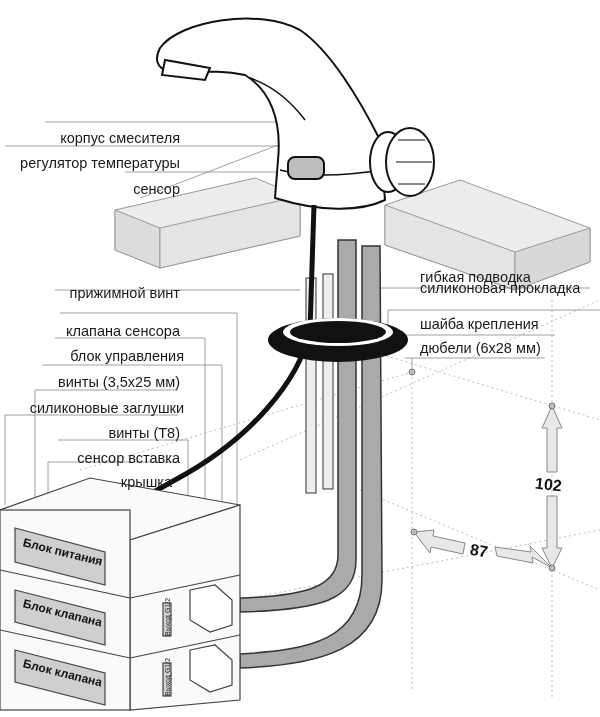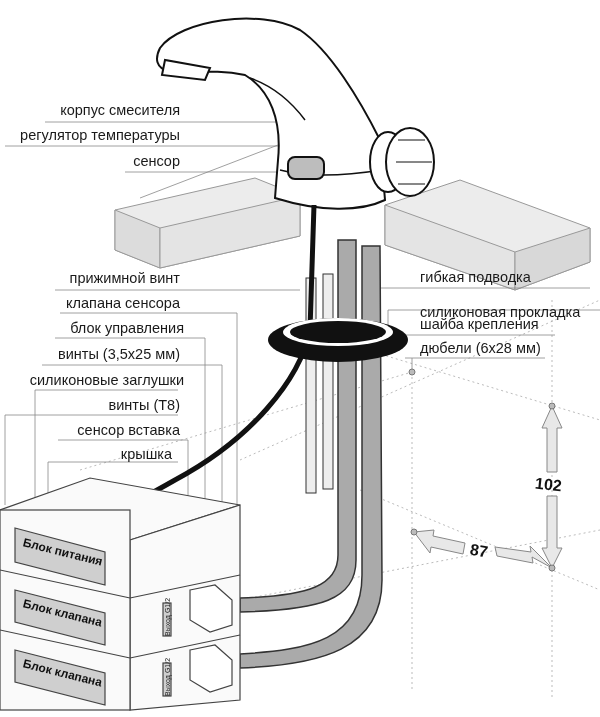--- a/index.html
+++ b/index.html
@@ -1,19 +1,19 @@
 <!DOCTYPE html>
 <html><head>
 <meta charset="utf-8">
 <style>
   html,body{margin:0;padding:0;background:#fff;}
   body{width:600px;height:717px;position:relative;overflow:hidden;font-family:"Liberation Sans",sans-serif;}
   #diagram{position:absolute;left:0;top:0;width:600px;height:717px;}
   .lbl{position:absolute;font-size:14.5px;color:#1a1a1a;white-space:nowrap;line-height:16px;}
-  .lbl.r{text-align:right;}
+  .lbl.r{text-align:right;margin-top:28px;}
   .dim{position:absolute;font-weight:bold;font-size:16px;color:#111;}
   .boxlbl{position:absolute;font-weight:bold;font-size:12px;color:#111;white-space:nowrap;}
   .side{position:absolute;font-size:7px;color:#222;white-space:nowrap;transform:rotate(-90deg);transform-origin:left top;}
 </style>
 </head>
 <body>
 
 <svg id="diagram" viewBox="0 0 600 717" xmlns="http://www.w3.org/2000/svg">
 
   <g fill="#ececec" stroke="#999" stroke-width="1">
@@ -118,31 +118,31 @@
     <rect x="163" y="603" width="8" height="33" fill="#cfcfcf"></rect>
     <rect x="163" y="663" width="8" height="33" fill="#cfcfcf"></rect>
     <polygon points="190,590 215,585 232,600 232,625 210,632 190,620" fill="#fff"></polygon>
     <polygon points="190,650 215,645 232,660 232,685 210,692 190,680" fill="#fff"></polygon>
   </g>
 </svg>
 
 <div class="lbl r" style="left:42px;top:102px;width:138px">корпус смесителя</div>
 <div class="lbl r" style="left:0;top:127px;width:180px">регулятор температуры</div>
 <div class="lbl r" style="left:120px;top:153px;width:60px">сенсор</div>
-<div class="lbl r" style="left:50px;top:270px;width:130px">прижимной винт</div>
+<div class="lbl r" style="left:50px;top:257px;width:130px">прижимной винт</div>
 <div class="lbl r" style="left:50px;top:295px;width:130px">клапана сенсора</div>
 <div class="lbl r" style="left:54px;top:320px;width:130px">блок управления</div>
 <div class="lbl r" style="left:30px;top:346px;width:150px">винты (3,5x25 мм)</div>
 <div class="lbl r" style="left:0;top:372px;width:184px">силиконовые заглушки</div>
 <div class="lbl r" style="left:80px;top:397px;width:100px">винты (Т8)</div>
 <div class="lbl r" style="left:40px;top:422px;width:140px">сенсор вставка</div>
 <div class="lbl r" style="left:72px;top:446px;width:100px">крышка</div>
 
 <div class="lbl" style="left:420px;top:269px">гибкая подводка</div>
-<div class="lbl" style="left:420px;top:304px">силиконовая прокладка</div>
+<div class="lbl" style="left:420px;top:280px">силиконовая прокладка</div>
 <div class="lbl" style="left:420px;top:316px">шайба крепления</div>
 <div class="lbl" style="left:420px;top:340px">дюбели (6x28 мм)</div>
 
 <div class="dim" style="left:535px;top:476px;transform:rotate(6deg)">102</div>
 <div class="dim" style="left:470px;top:542px;transform:rotate(10deg)">87</div>
 
 <div class="boxlbl" style="left:22px;top:545px;transform:rotate(14deg)">Блок питания</div>
 <div class="boxlbl" style="left:22px;top:606px;transform:rotate(14deg)">Блок клапана</div>
 <div class="boxlbl" style="left:22px;top:666px;transform:rotate(14deg)">Блок клапана</div>
 <div class="side" style="left:164px;top:636px">Выход G1/2</div>

